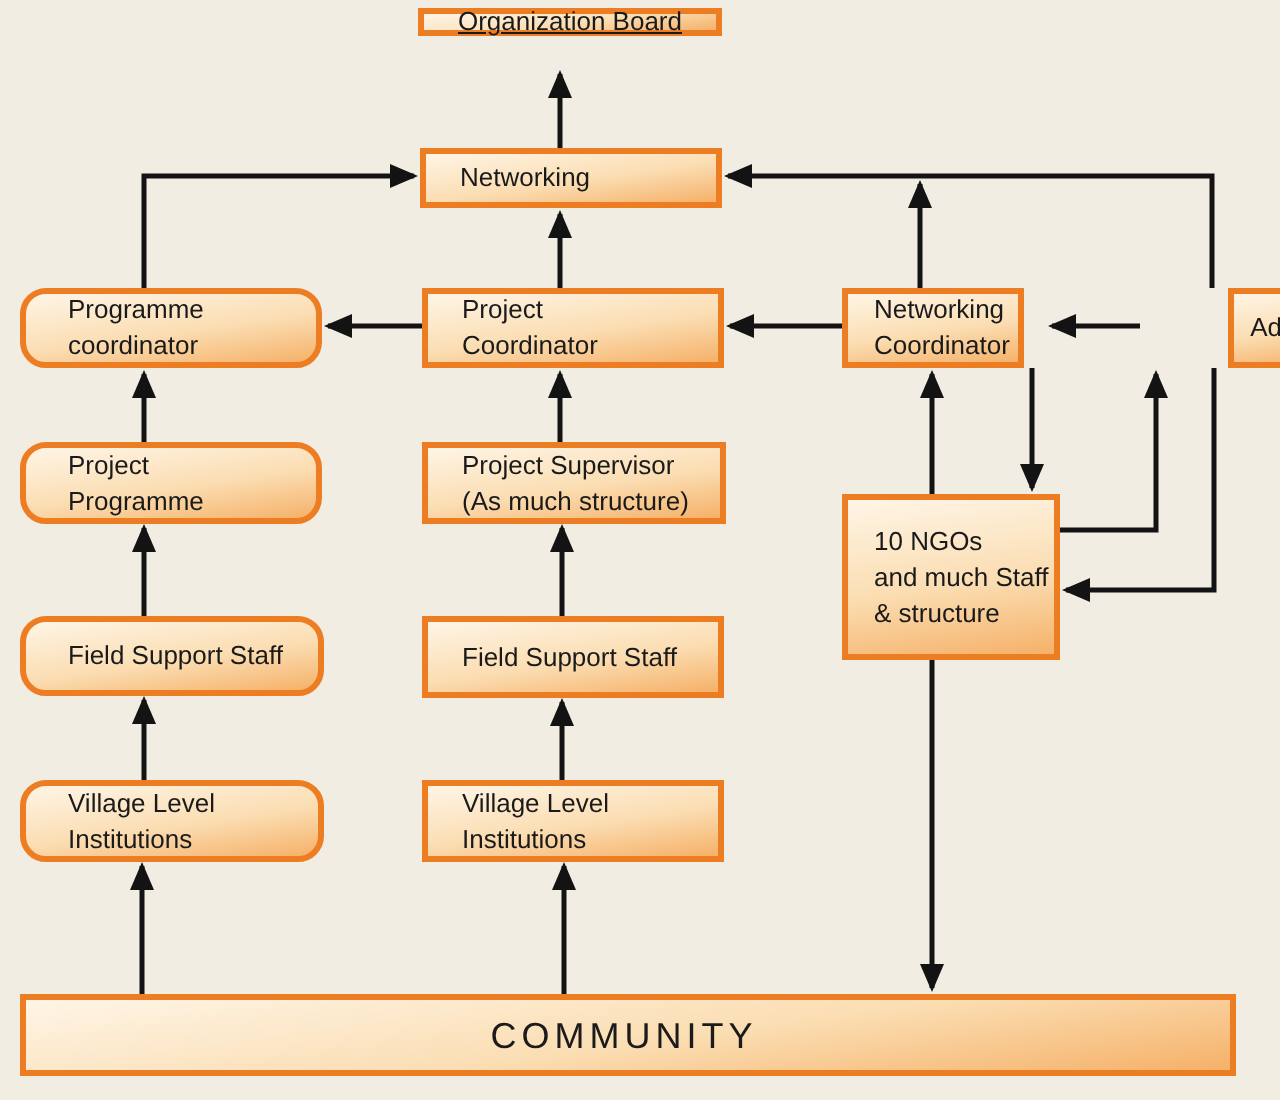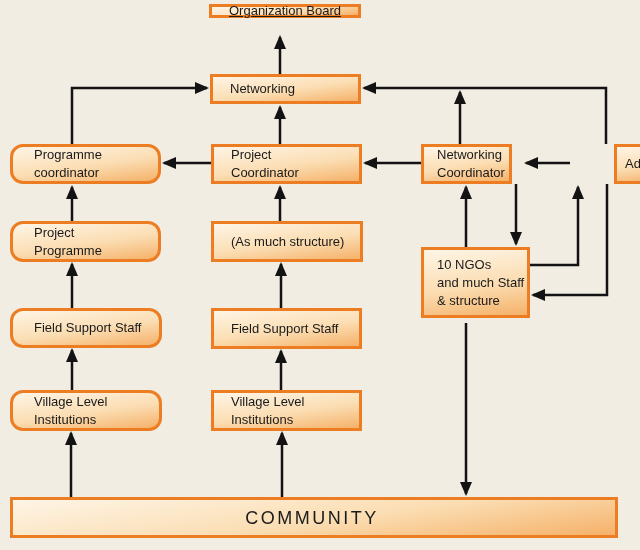--- a/index.html
+++ b/index.html
@@ -133,24 +133,25 @@
   <div class="node center" style="left:570px; top:144px; width:59px; height:40px;margin-left:44px;">
     <span class="ln">Admin</span>
   </div>
 
   <div class="node pad-wide" style="left:10px; top:221px; width:151px; height:41px;">
     <span class="ln">Project</span>
     <span class="ln">Programme</span>
   </div>
 
   <div class="node" style="left:211px; top:221px; width:152px; height:41px;">
+    <span class="ln">Project Supervisor</span>
     <span class="ln">(As much structure)</span>
   </div>
 
-  <div class="node pad-narrow" style="left:421px; top:247px; width:109px; height:71px;">
+  <div class="node pad-narrow" style="left:421px; top:247px; width:109px; height:83px;">
     <span class="ln">10 NGOs</span>
     <span class="ln">and much Staff</span>
     <span class="ln">&amp; structure</span>
   </div>
 
   <div class="node pad-wide" style="left:10px; top:308px; width:152px; height:40px;">
     <span class="ln">Field Support Staff</span>
   </div>
 
   <div class="node" style="left:211px; top:308px; width:151px; height:41px;">

